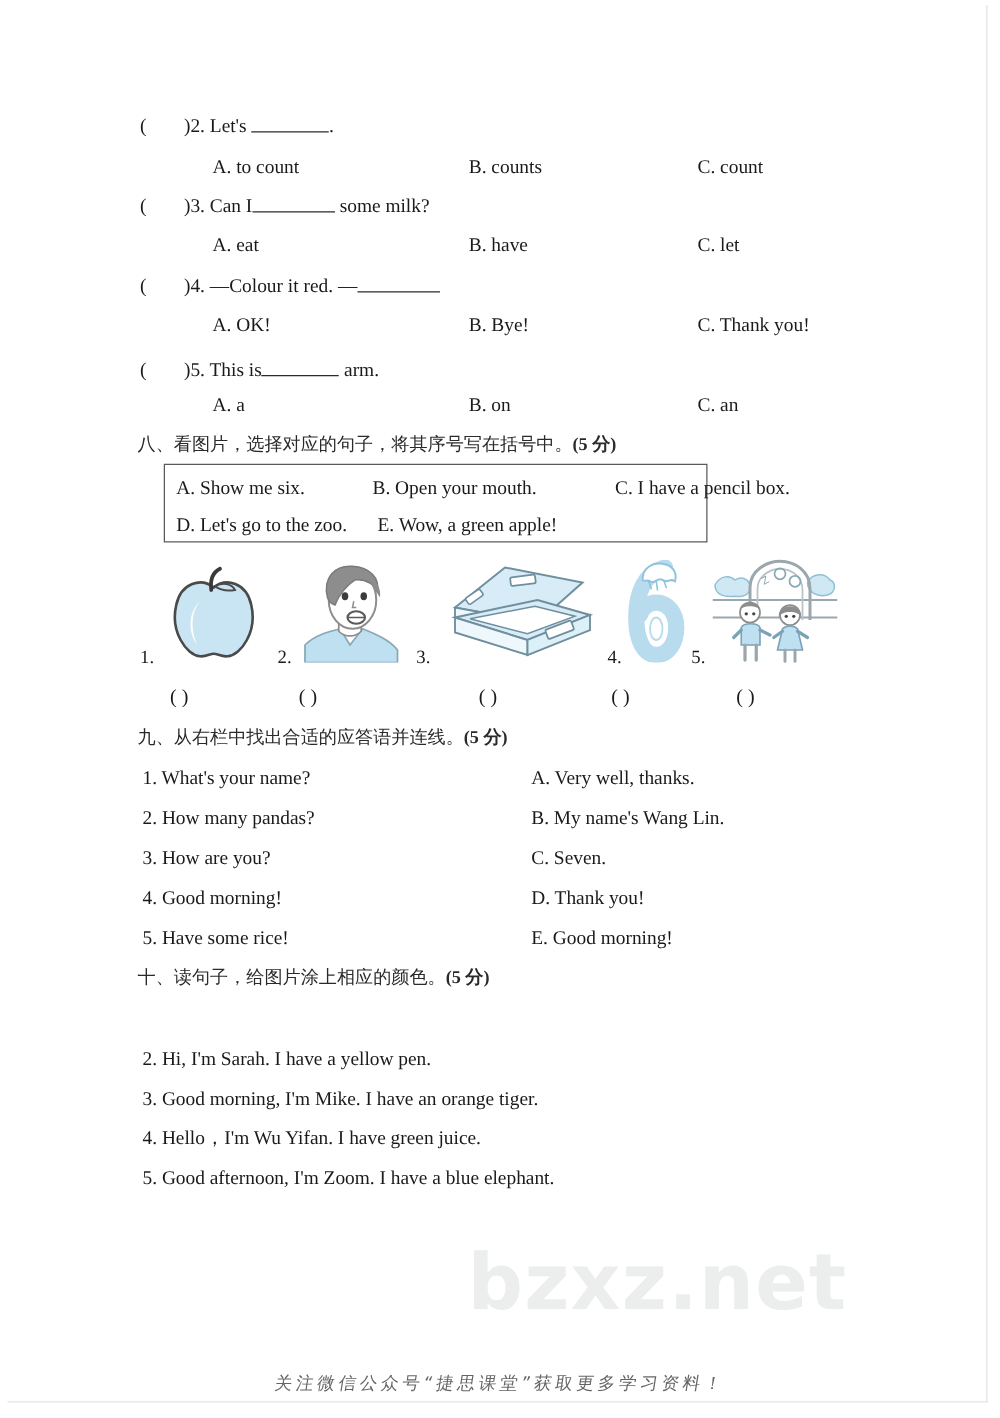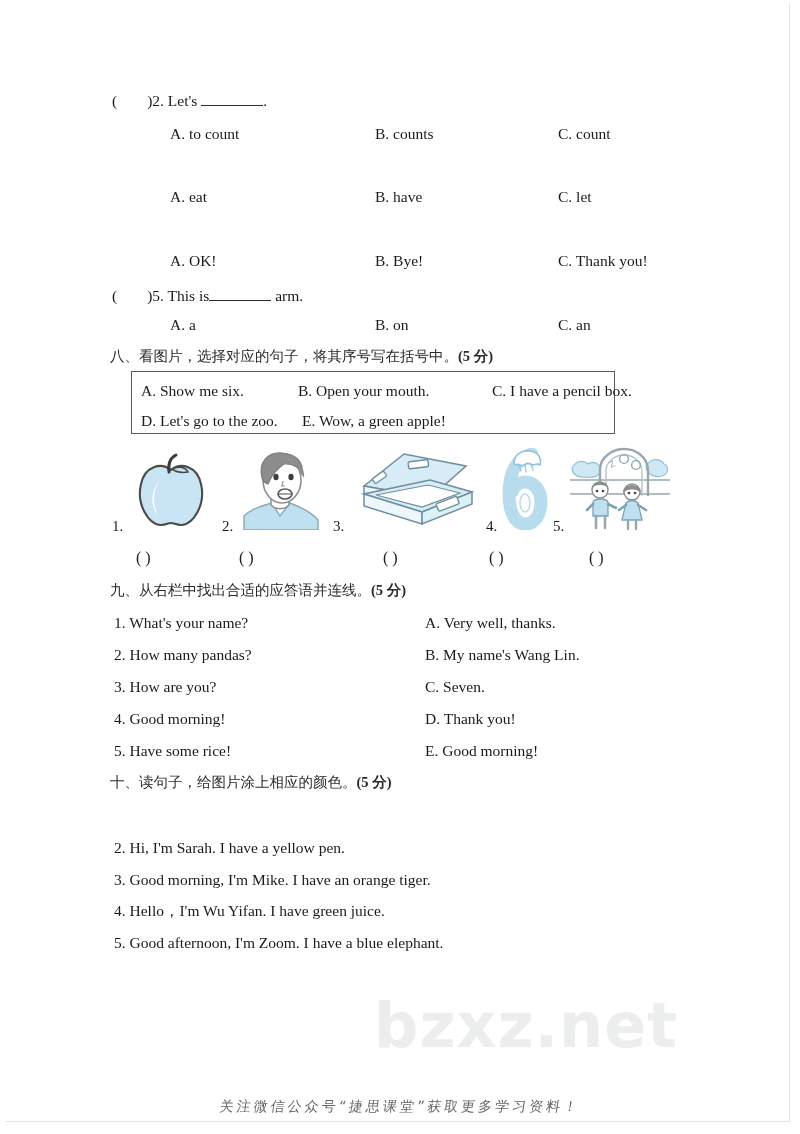--- a/index.html
+++ b/index.html
@@ -75,21 +75,21 @@
     font-family: "Liberation Serif", serif;
     font-weight: bold;
     font-size: 14.5px;
   }
 
   
   #choice-box {
     position: absolute;
     left: 131px;
     top: 371px;
-    width: 484px;
+    width: 435px;
     height: 63px;
     border: 1px solid #5a5a5a;
     box-sizing: border-box;
     background: #fff;
   }
   .box-opt {
     position: absolute;
     font-size: 15.5px;
     white-space: nowrap;
     line-height: 1;
@@ -161,24 +161,33 @@
 
     <div class="stem" style="left:112px; top:90px;">
       <span>(</span><span class="paren-blank"></span><span>)</span><span>2.</span>
       <span>Let's</span>
       <span class="blank" style="width:62px;"></span><span>.</span>
     </div>
     <div class="opt" style="left:170px; top:126px;">A. to count</div>
     <div class="opt" style="left:375px; top:126px;">B. counts</div>
     <div class="opt" style="left:558px; top:126px;">C. count</div>
 
+    <div class="stem" style="left:112px; top:154px;">
+      <span>(</span><span class="paren-blank"></span><span>)</span><span>3.</span>
+      <span>Can I</span><span class="blank" style="width:66px;"></span>
+      <span>some milk?</span>
+    </div>
     <div class="opt" style="left:170px; top:189px;">A. eat</div>
     <div class="opt" style="left:375px; top:189px;">B. have</div>
     <div class="opt" style="left:558px; top:189px;">C. let</div>
 
+    <div class="stem" style="left:112px; top:218px;">
+      <span>(</span><span class="paren-blank"></span><span>)</span><span>4.</span>
+      <span>—Colour it red. —</span><span class="blank" style="width:66px;"></span>
+    </div>
     <div class="opt" style="left:170px; top:253px;">A. OK!</div>
     <div class="opt" style="left:375px; top:253px;">B. Bye!</div>
     <div class="opt" style="left:558px; top:253px;">C. Thank you!</div>
 
     <div class="stem" style="left:112px; top:285px;">
       <span>(</span><span class="paren-blank"></span><span>)</span><span>5.</span>
       <span>This is</span><span class="blank" style="width:62px;"></span>
       <span>arm.</span>
     </div>
     <div class="opt" style="left:170px; top:317px;">A. a</div>

